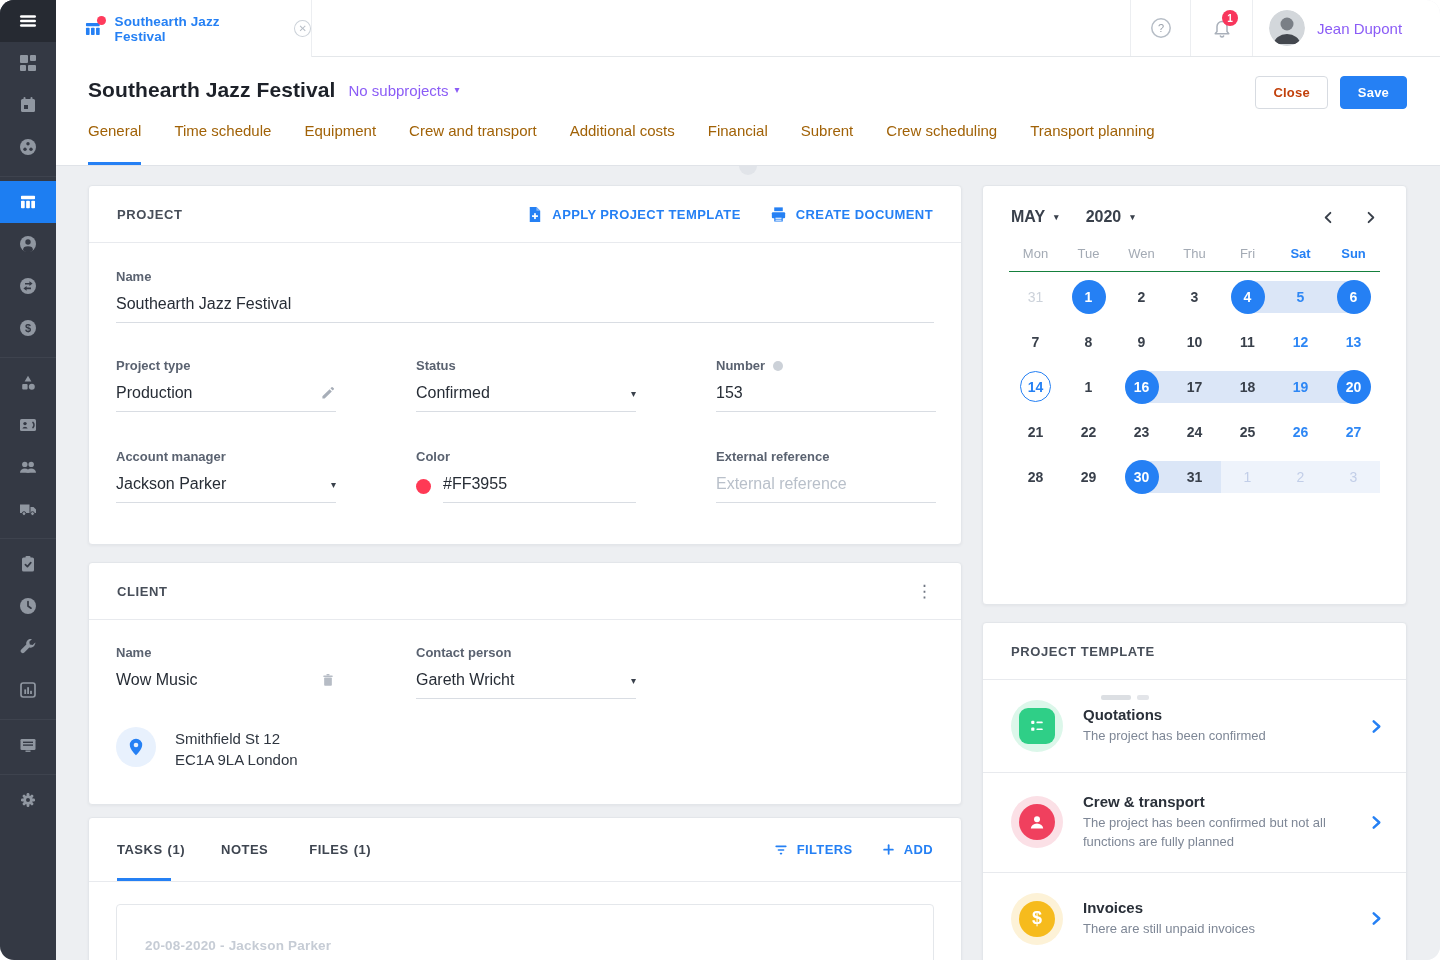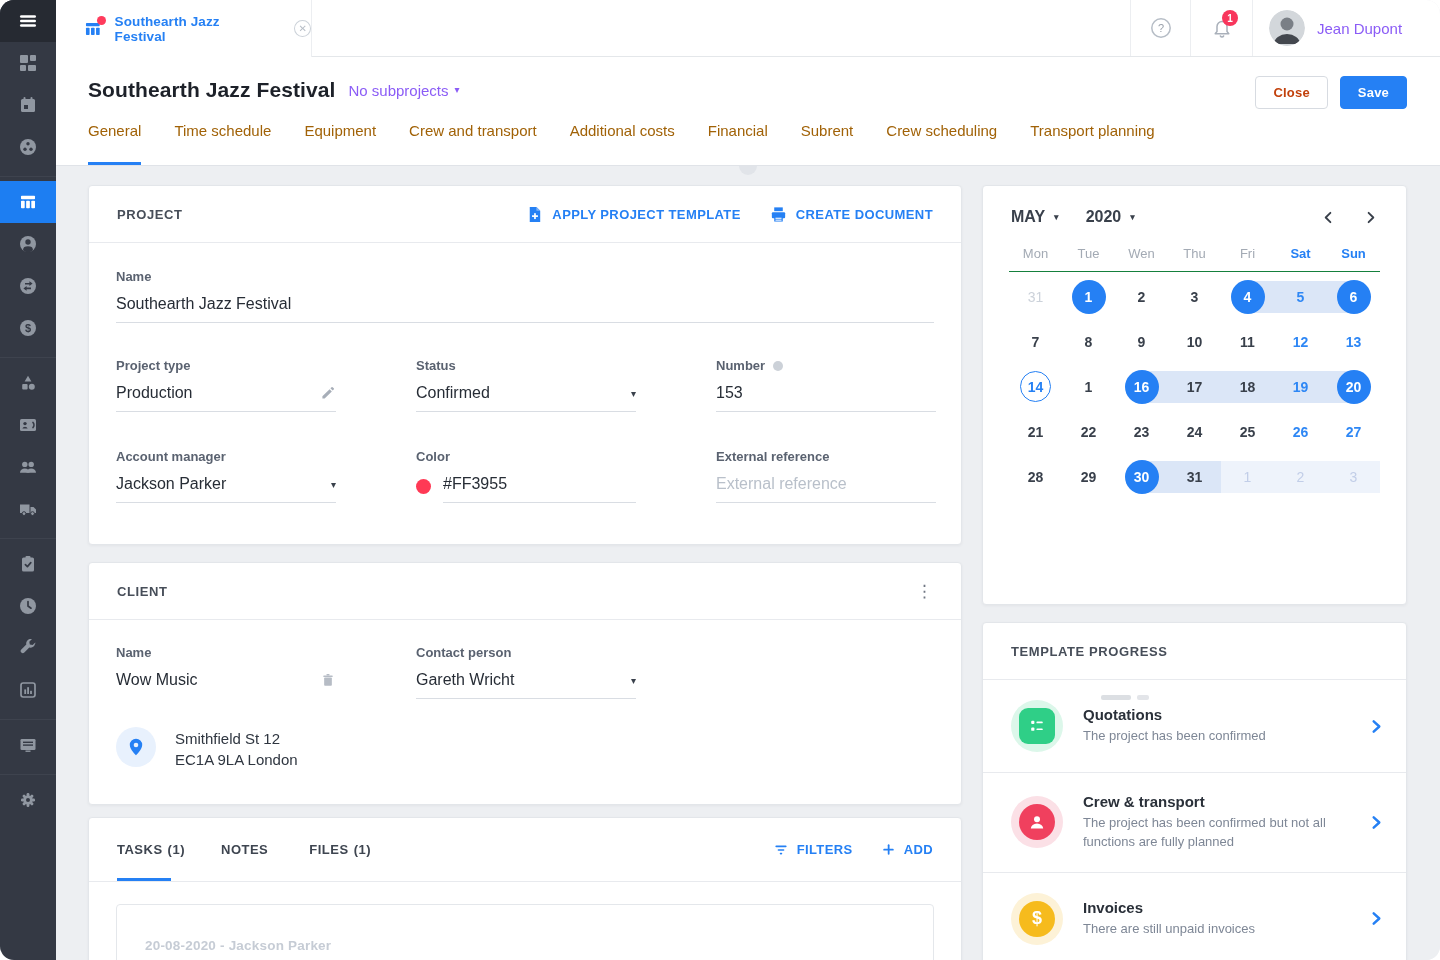--- a/index.html
+++ b/index.html
@@ -718,21 +718,21 @@
               <div class="cal-cell fade">
                 <span class="num">3</span>
               </div>
             </div>
           </div>
       </div>
     </div>
 
     <div class="card" id="progress-card" style="position:absolute;">
       <div class="card-head">
-        <span class="card-title">TEMPLATE PROGRESS</span>
+        <span class="card-title">PROJECT TEMPLATE</span>
       </div>
       <div class="artifact"></div>
       <div class="artifact2"></div>
       <div class="prog-row">
         <div class="prog-ic quotes">
           <span class="inner">
               <svg width="20" height="20" viewBox="0 0 20 20" fill="#fff">
                 <rect x="4.2" y="4.8" width="3.2" height="3.2" rx="0.9"></rect>
                 <rect x="9.4" y="5.6" width="6.4" height="1.7" rx="0.85"></rect>
                 <rect x="4.2" y="11.6" width="3.2" height="3.2" rx="0.9"></rect>

